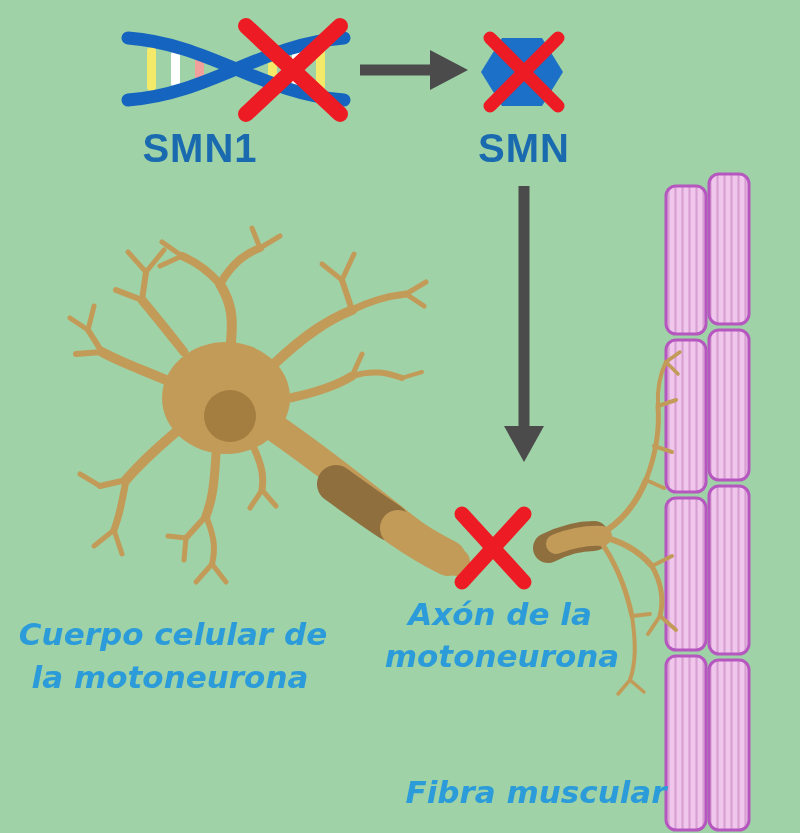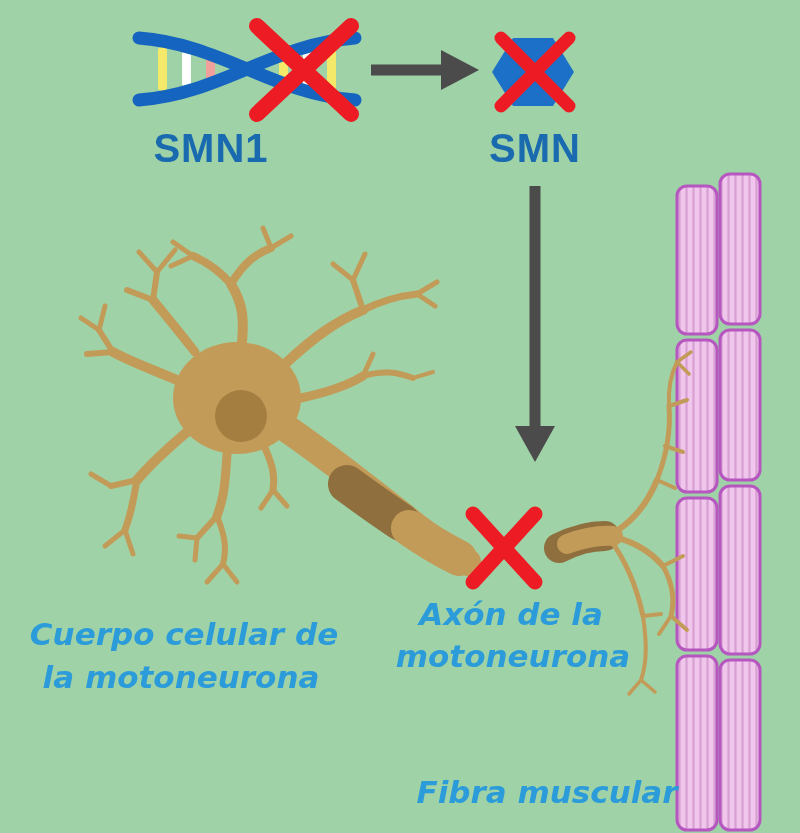--- a/index.html
+++ b/index.html
@@ -2,21 +2,20 @@
 <html><head>
 <meta charset="utf-8">
 <style>
   html,body{margin:0;padding:0;background:#9fd2a7;}
   .stage{
     position:relative;
     width:768px;height:833px;
     background:#9fd2a7;
     overflow:hidden;
     font-family:"DejaVu Sans", sans-serif;
-    padding-left:11px;
   }
   svg{display:block;}
   .gene-label{
     font-family:"Liberation Sans", sans-serif;
     font-weight:bold;
     font-size:40px;
     fill:#1a6ab0;
     letter-spacing:1px;
   }
   .hand-label{

